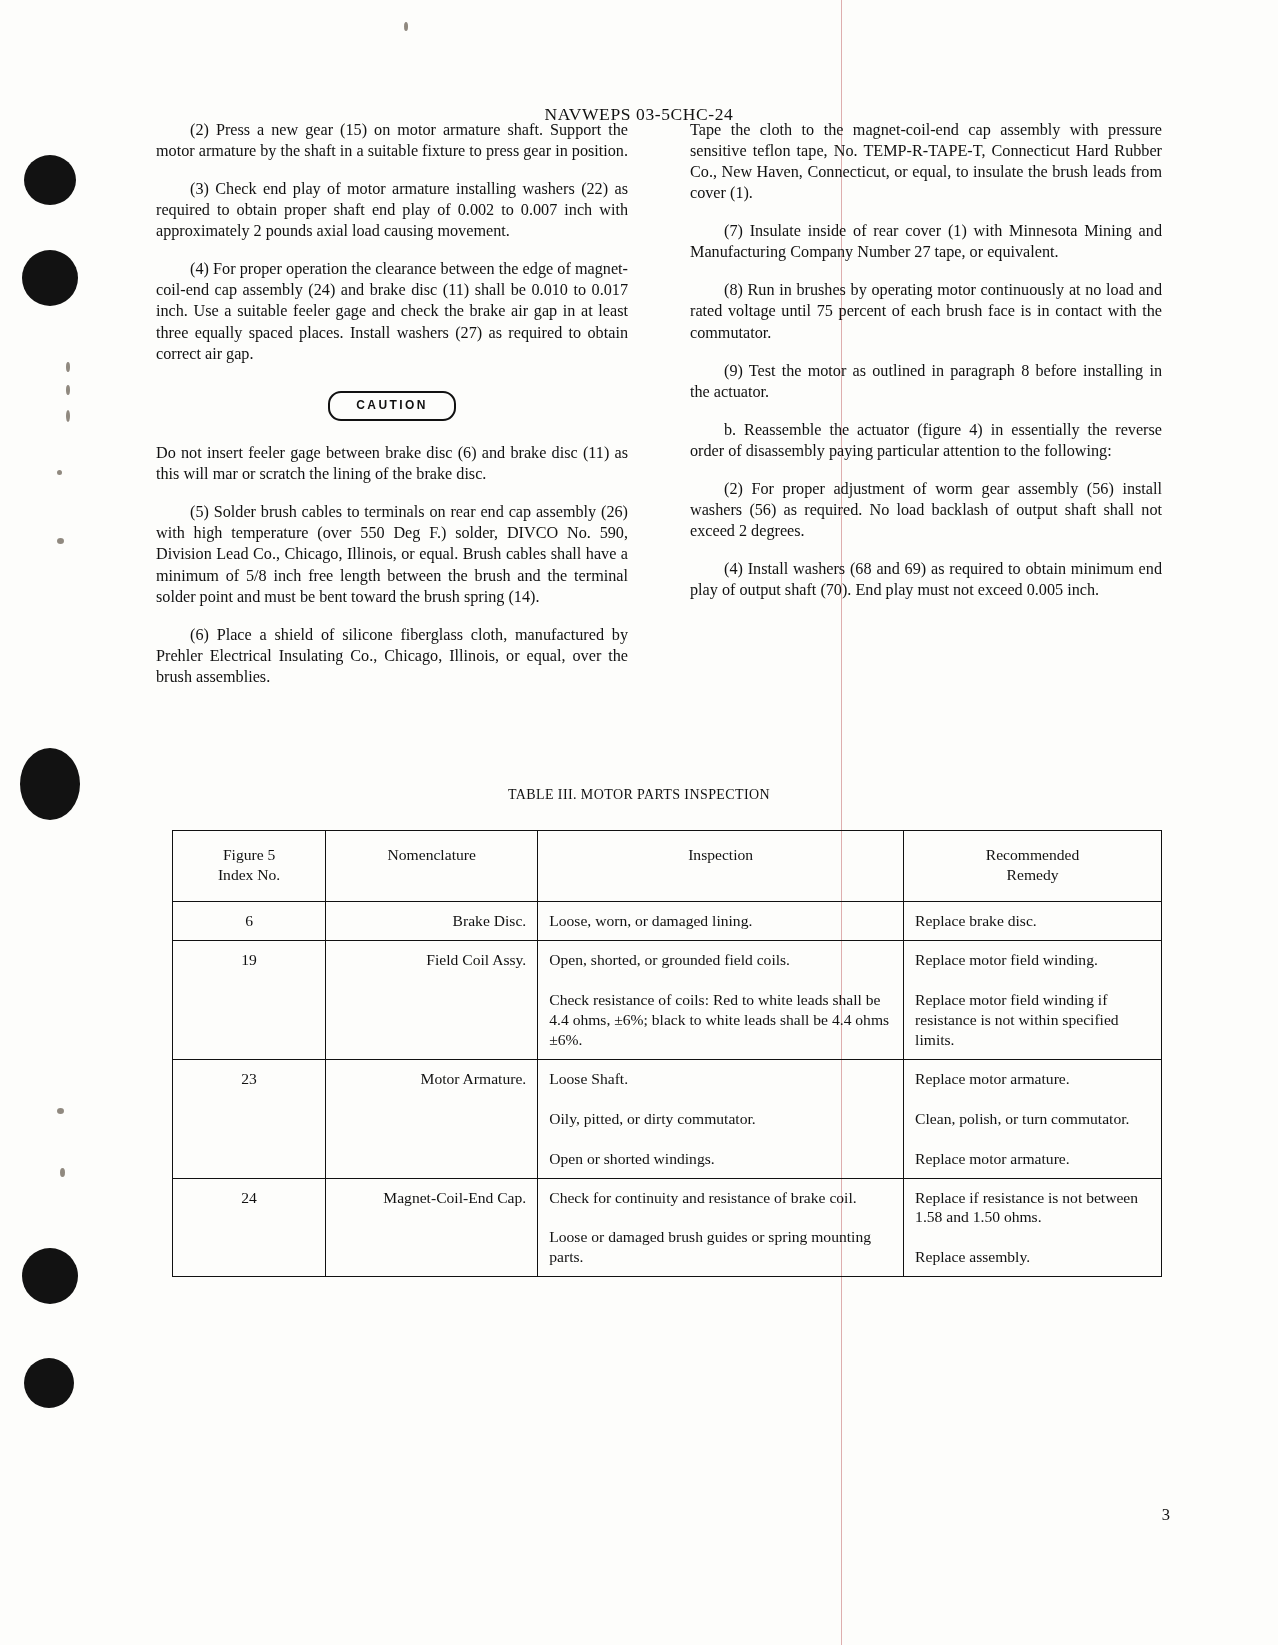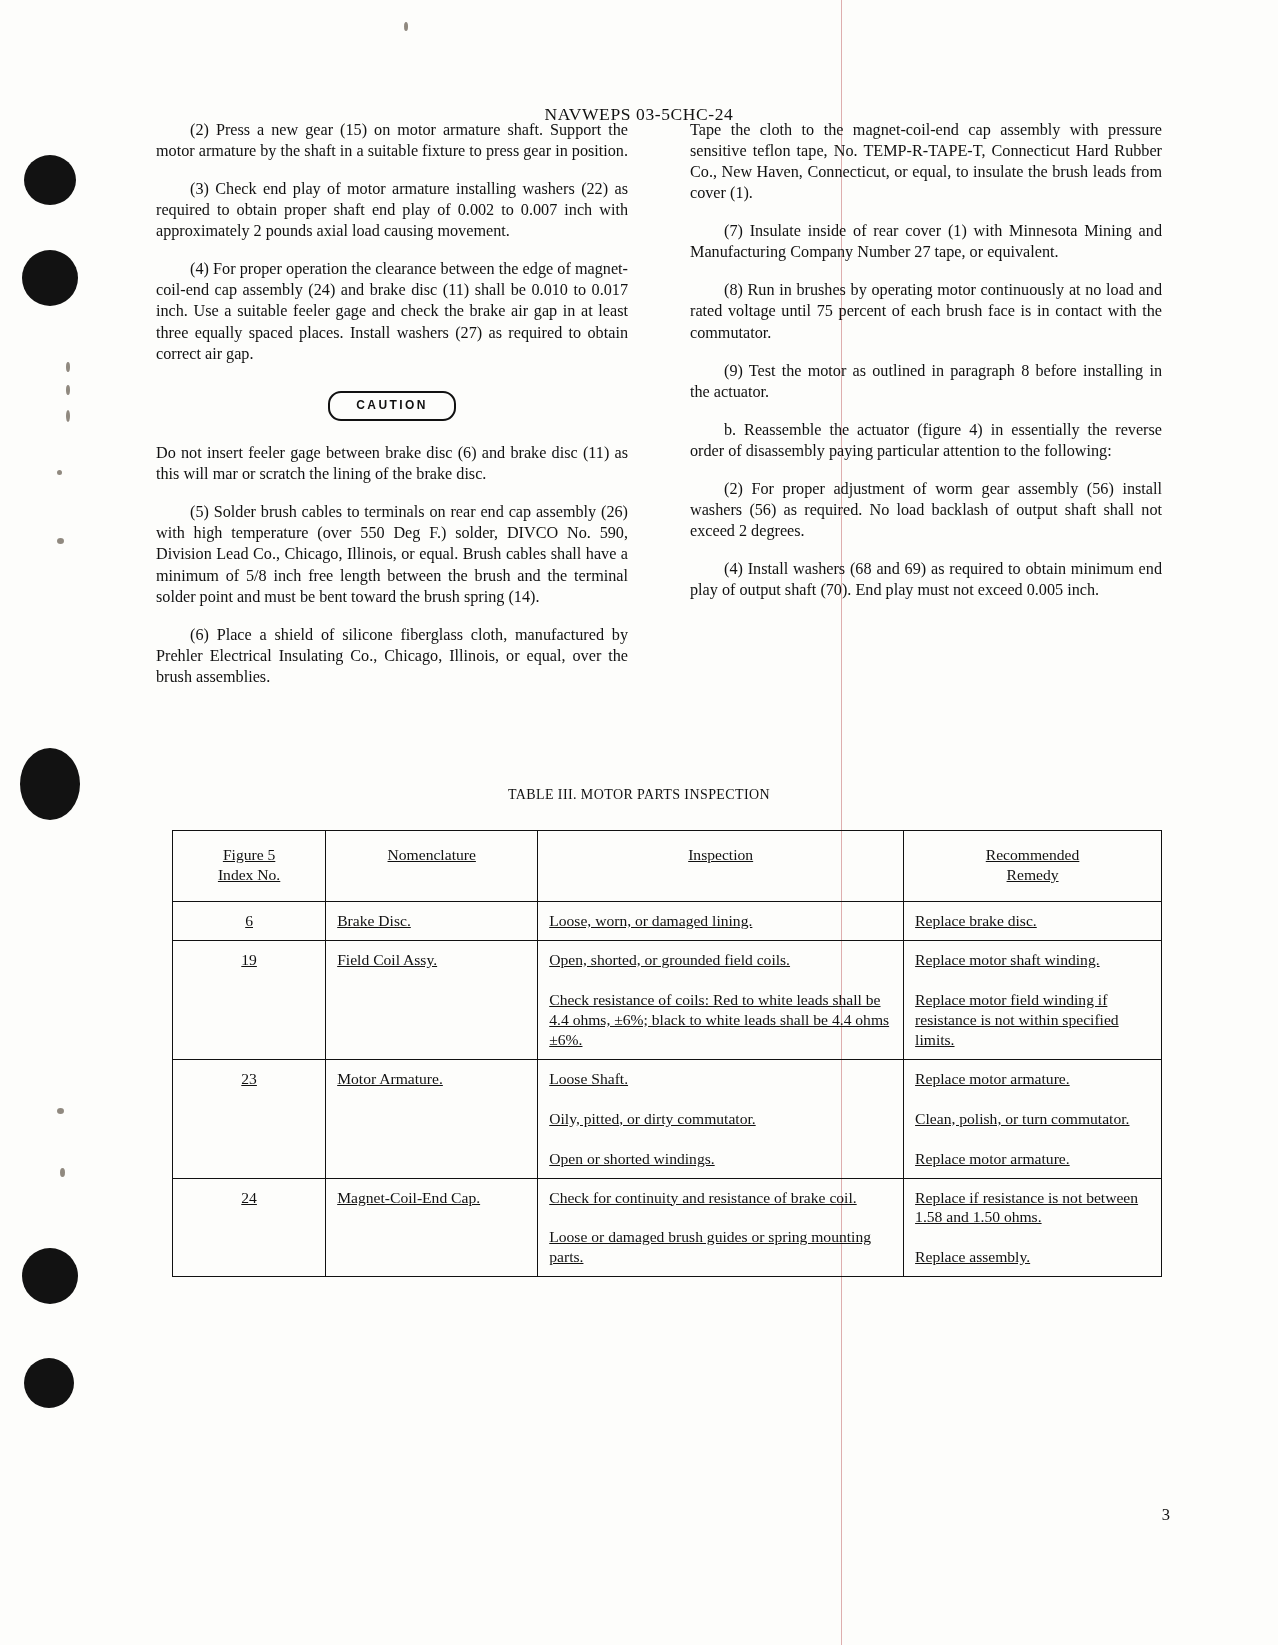--- a/index.html
+++ b/index.html
@@ -102,29 +102,28 @@
     width: 990px;
     border-collapse: collapse;
     font-size: 15.6px;
     line-height: 1.28;
   }
   table.parts th,
   table.parts td {
     border: 1.6px solid #111;
     vertical-align: top;
     padding: 9px 11px 9px 11px;
-    text-decoration: underline;
   }
   table.parts th {
     text-align: center;
     font-weight: normal;
     padding: 14px 8px 16px 8px;
   }
   td.c-index { text-align: center; width: 140px; }
-  td.c-nom   { width: 200px; }
+  td.c-nom   { width: 200px; text-align: right; }
   td.c-insp  { width: 370px; }
   td.c-rem   { width: 250px; }
   th.c-index { width: 140px; }
   th.c-nom   { width: 200px; }
   th.c-insp  { width: 370px; }
   th.c-rem   { width: 250px; }
 
   .cell-line { margin: 0 0 20px 0; }
   .cell-line:last-child { margin-bottom: 0; }
 
@@ -213,21 +212,21 @@
       </tr>
 
       <tr>
         <td class="c-index">19</td>
         <td class="c-nom">Field Coil Assy.</td>
         <td class="c-insp">
           <p class="cell-line">Open, shorted, or grounded field coils.</p>
           <p class="cell-line">Check resistance of coils: Red to white leads shall be 4.4 ohms, ±6%; black to white leads shall be 4.4 ohms ±6%.</p>
         </td>
         <td class="c-rem">
-          <p class="cell-line">Replace motor shaft winding.</p>
+          <p class="cell-line">Replace motor field winding.</p>
           <p class="cell-line">Replace motor field winding if resistance is not within specified limits.</p>
         </td>
       </tr>
 
       <tr>
         <td class="c-index">23</td>
         <td class="c-nom">Motor Armature.</td>
         <td class="c-insp">
           <p class="cell-line">Loose Shaft.</p>
           <p class="cell-line">Oily, pitted, or dirty commutator.</p>

